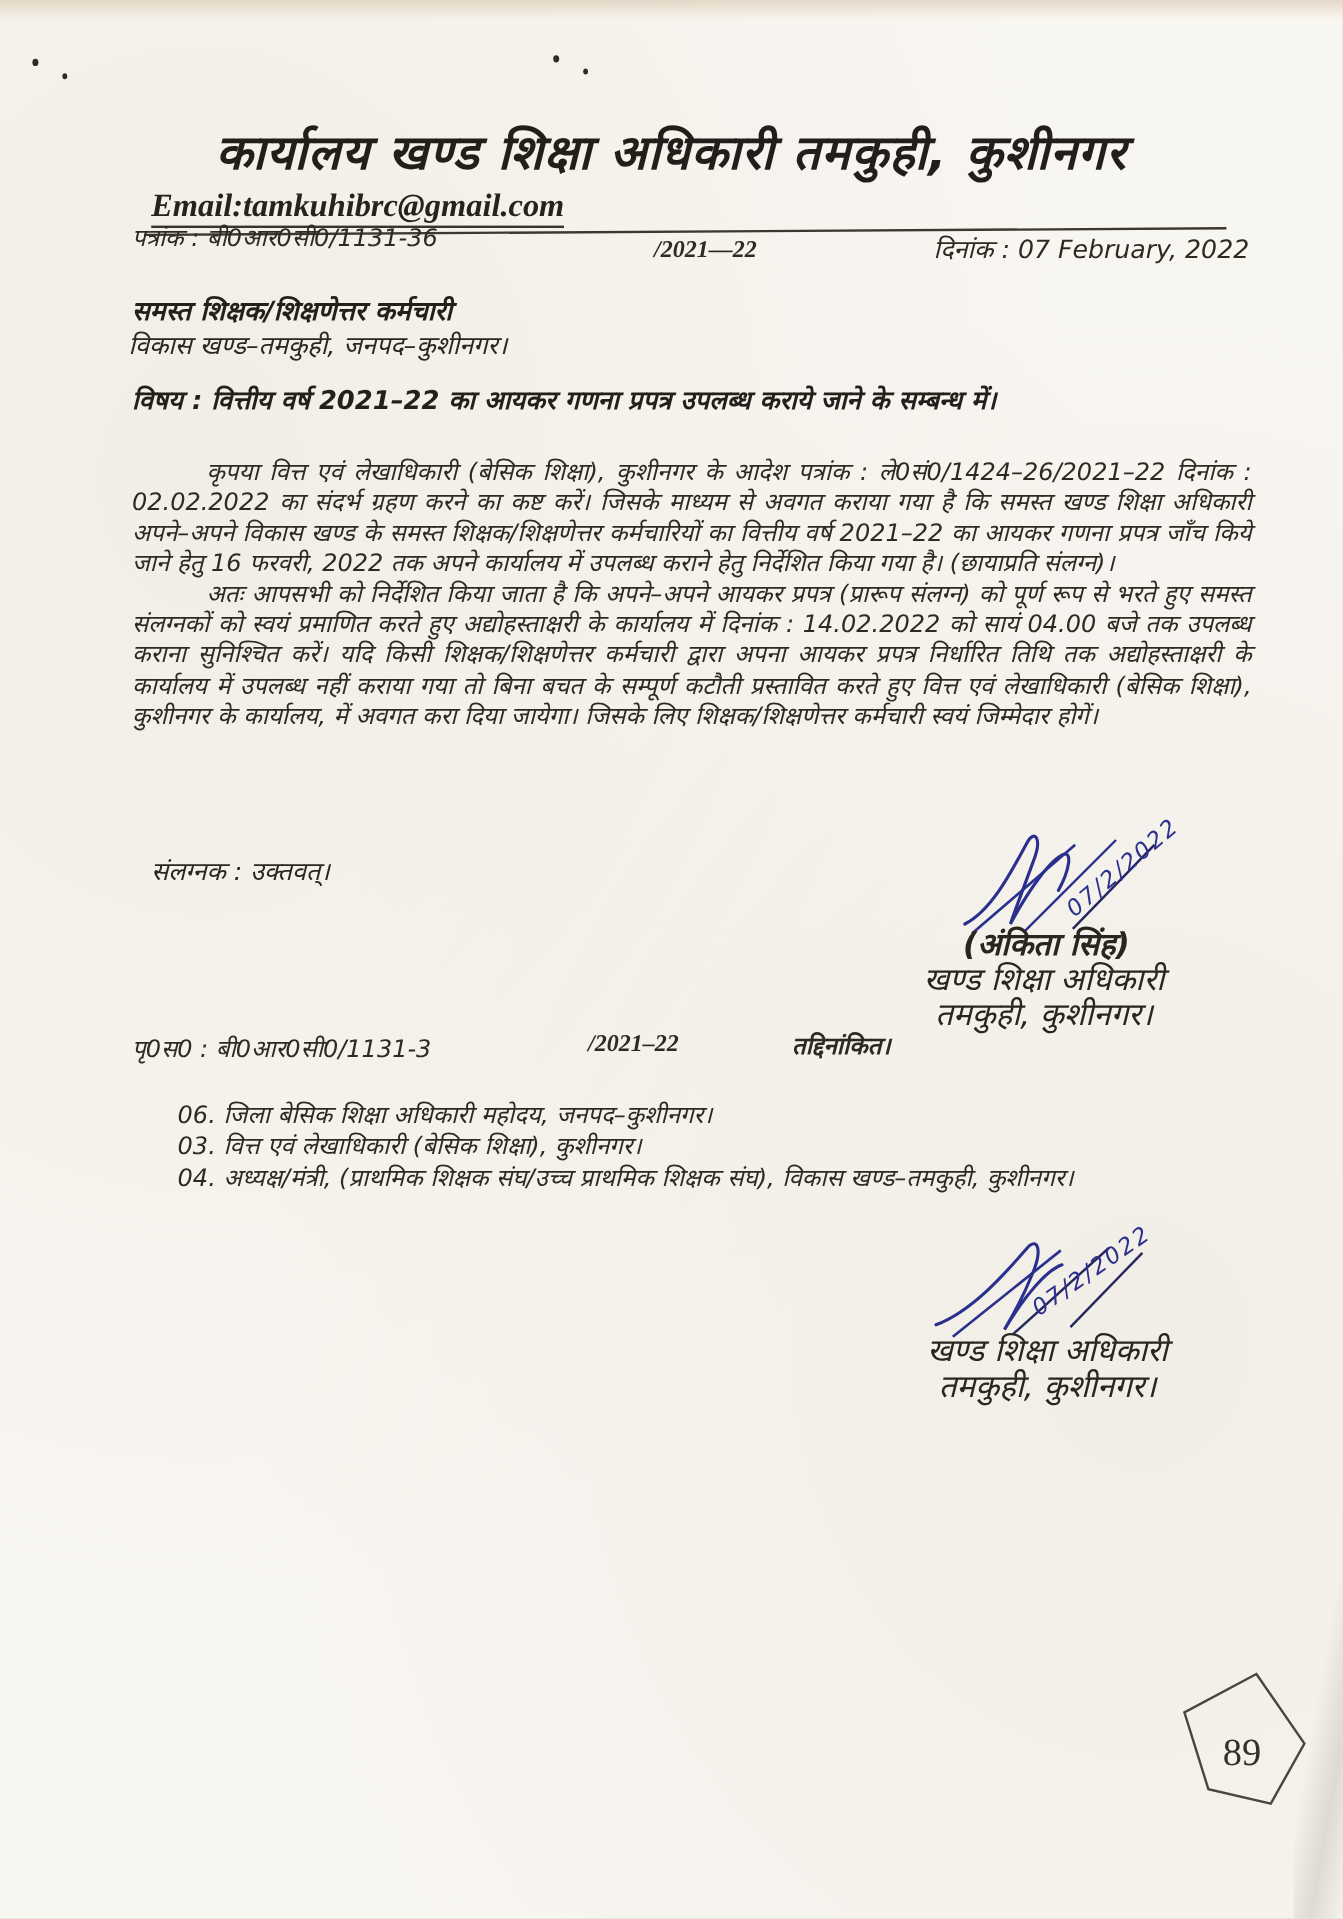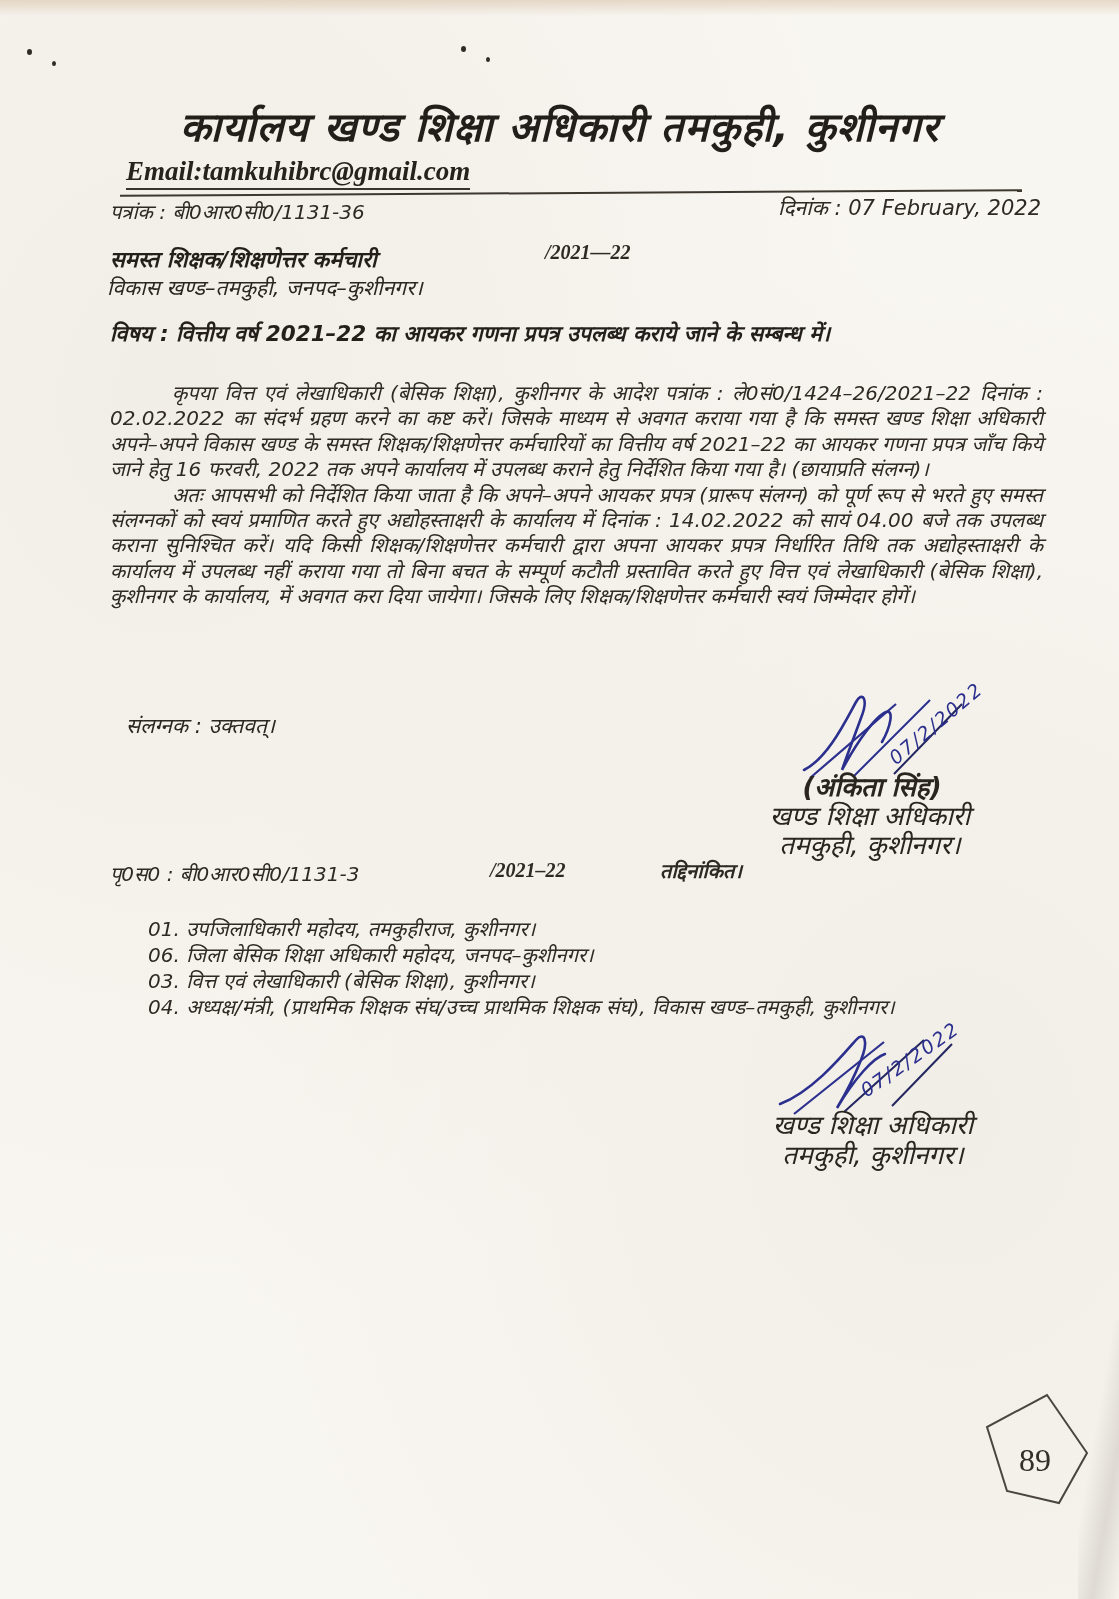--- a/index.html
+++ b/index.html
@@ -32,21 +32,21 @@
   .mob{
     left:752px;top:146px;font-size:27px;font-weight:700;font-style:italic;
     font-family:"Liberation Serif", serif;color:#26221c;
     border-bottom:2px solid #38332b;padding-bottom:1px;
   }
   .hrule{
     left:120px;top:192px;width:902px;height:2px;background:#3c372f;
     transform:rotate(-0.35deg);
   }
   .refrow{font-size:20px;color:#2e2a23;}
-  .ref-num{left:110px;top:198px;}
+  .ref-num{left:110px;top:184px;}
   .ref-year{left:545px;top:197px;}
   .letter-date{left:778px;top:193px;font-size:21px;}
   .serifish{font-family:"Liberation Serif", serif;font-weight:700;}
   .addr1{left:110px;top:243px;font-size:22px;font-weight:700;color:#241f1a;}
   .addr2{left:107px;top:273px;font-size:21px;}
   .subject{left:110px;top:318px;font-size:21.5px;font-weight:700;color:#241f1a;}
   .body-text{
     left:110px;top:381px;width:933px;
     font-size:20px;line-height:25.4px;text-align:justify;
     color:#2e2a23;
@@ -86,21 +86,21 @@
   <div class="speck" style="left:52px;top:61px;width:4px;height:5px;"></div>
   <div class="speck" style="left:461px;top:46px;width:5px;height:6px;"></div>
   <div class="speck" style="left:486px;top:57px;width:4px;height:5px;"></div>
   <div class="abs crease"></div>
 
   <div class="abs email">Email:tamkuhibrc@gmail.com</div>
   <div class="abs title dev">कार्यालय खण्ड शिक्षा अधिकारी तमकुही, कुशीनगर</div>
   <div class="abs hrule"></div>
 
   <div class="abs refrow ref-num dev">पत्रांक : बी0आर0सी0/1131-36</div>
-  <div class="abs refrow ref-year serifish" style="font-style:italic;margin-top:44px;">/2021—22</div>
+  <div class="abs refrow ref-year serifish" style="font-style:italic;">/2021—22</div>
   <div class="abs refrow letter-date dev">दिनांक : 07 February, 2022</div>
 
   <div class="abs addr2 dev">विकास खण्ड–तमकुही, जनपद–कुशीनगर।</div>
   <div class="abs addr1 dev">समस्त शिक्षक/शिक्षणेत्तर कर्मचारी</div>
 
   <div class="abs subject dev">विषय : वित्तीय वर्ष 2021–22 का आयकर गणना प्रपत्र उपलब्ध कराये जाने के सम्बन्ध में।</div>
 
   <div class="abs body-text dev">
     <p>कृपया वित्त एवं लेखाधिकारी (बेसिक शिक्षा), कुशीनगर के आदेश पत्रांक : ले0सं0/1424–26/2021–22 दिनांक : 02.02.2022 का संदर्भ ग्रहण करने का कष्ट करें। जिसके माध्यम से अवगत कराया गया है कि समस्त खण्ड शिक्षा अधिकारी अपने–अपने विकास खण्ड के समस्त शिक्षक/शिक्षणेत्तर कर्मचारियों का वित्तीय वर्ष 2021–22 का आयकर गणना प्रपत्र जाँच किये जाने हेतु 16 फरवरी, 2022 तक अपने कार्यालय में उपलब्ध कराने हेतु निर्देशित किया गया है। (छायाप्रति संलग्न)।</p>
     <p>अतः आपसभी को निर्देशित किया जाता है कि अपने–अपने आयकर प्रपत्र (प्रारूप संलग्न) को पूर्ण रूप से भरते हुए समस्त संलग्नकों को स्वयं प्रमाणित करते हुए अद्योहस्ताक्षरी के कार्यालय में दिनांक : 14.02.2022 को सायं 04.00 बजे तक उपलब्ध कराना सुनिश्चित करें। यदि किसी शिक्षक/शिक्षणेत्तर कर्मचारी द्वारा अपना आयकर प्रपत्र निर्धारित तिथि तक अद्योहस्ताक्षरी के कार्यालय में उपलब्ध नहीं कराया गया तो बिना बचत के सम्पूर्ण कटौती प्रस्तावित करते हुए वित्त एवं लेखाधिकारी (बेसिक शिक्षा), कुशीनगर के कार्यालय, में अवगत करा दिया जायेगा। जिसके लिए शिक्षक/शिक्षणेत्तर कर्मचारी स्वयं जिम्मेदार होगें।</p>
@@ -117,21 +117,20 @@
   <span class="sig-date sig-date1">07/2/2022</span>
   <div class="abs sigblock sig1-name dev">(अंकिता सिंह)</div>
   <div class="abs sigblock sig1-desig dev">खण्ड शिक्षा अधिकारी</div>
   <div class="abs sigblock sig1-place dev">तमकुही, कुशीनगर।</div>
 
   <div class="abs refrow ref2-num dev">पृ0स0 : बी0आर0सी0/1131-3</div>
   <div class="abs refrow ref2-year serifish" style="font-style:italic;">/2021–22</div>
   <div class="abs refrow ref2-note dev">तद्दिनांकित।</div>
 
   <div class="abs cc-list dev">
-    <div>01. उपजिलाधिकारी महोदय, तमकुहीराज, कुशीनगर।</div>
     <div>06. जिला बेसिक शिक्षा अधिकारी महोदय, जनपद–कुशीनगर।</div>
     <div>03. वित्त एवं लेखाधिकारी (बेसिक शिक्षा), कुशीनगर।</div>
     <div>04. अध्यक्ष/मंत्री, (प्राथमिक शिक्षक संघ/उच्च प्राथमिक शिक्षक संघ), विकास खण्ड–तमकुही, कुशीनगर।</div>
   </div>
 
   <svg class="scribble" style="left:772px;top:1032px;" width="205" height="90" viewBox="0 0 205 90">
     <path d="M8,72 C40,60 70,24 84,8 C92,-1 97,8 89,28 C81,48 71,66 65,76 C83,46 101,26 113,22" stroke="#2b2f8e" stroke-width="2.6" fill="none" stroke-linecap="round"></path>
     <path d="M22,82 L112,10" stroke="#2b2f8e" stroke-width="2.2" fill="none"></path>
     <path d="M72,80 L152,8" stroke="#23265f" stroke-width="2" fill="none"></path>
     <path d="M120,74 L180,12" stroke="#23265f" stroke-width="2" fill="none"></path>

